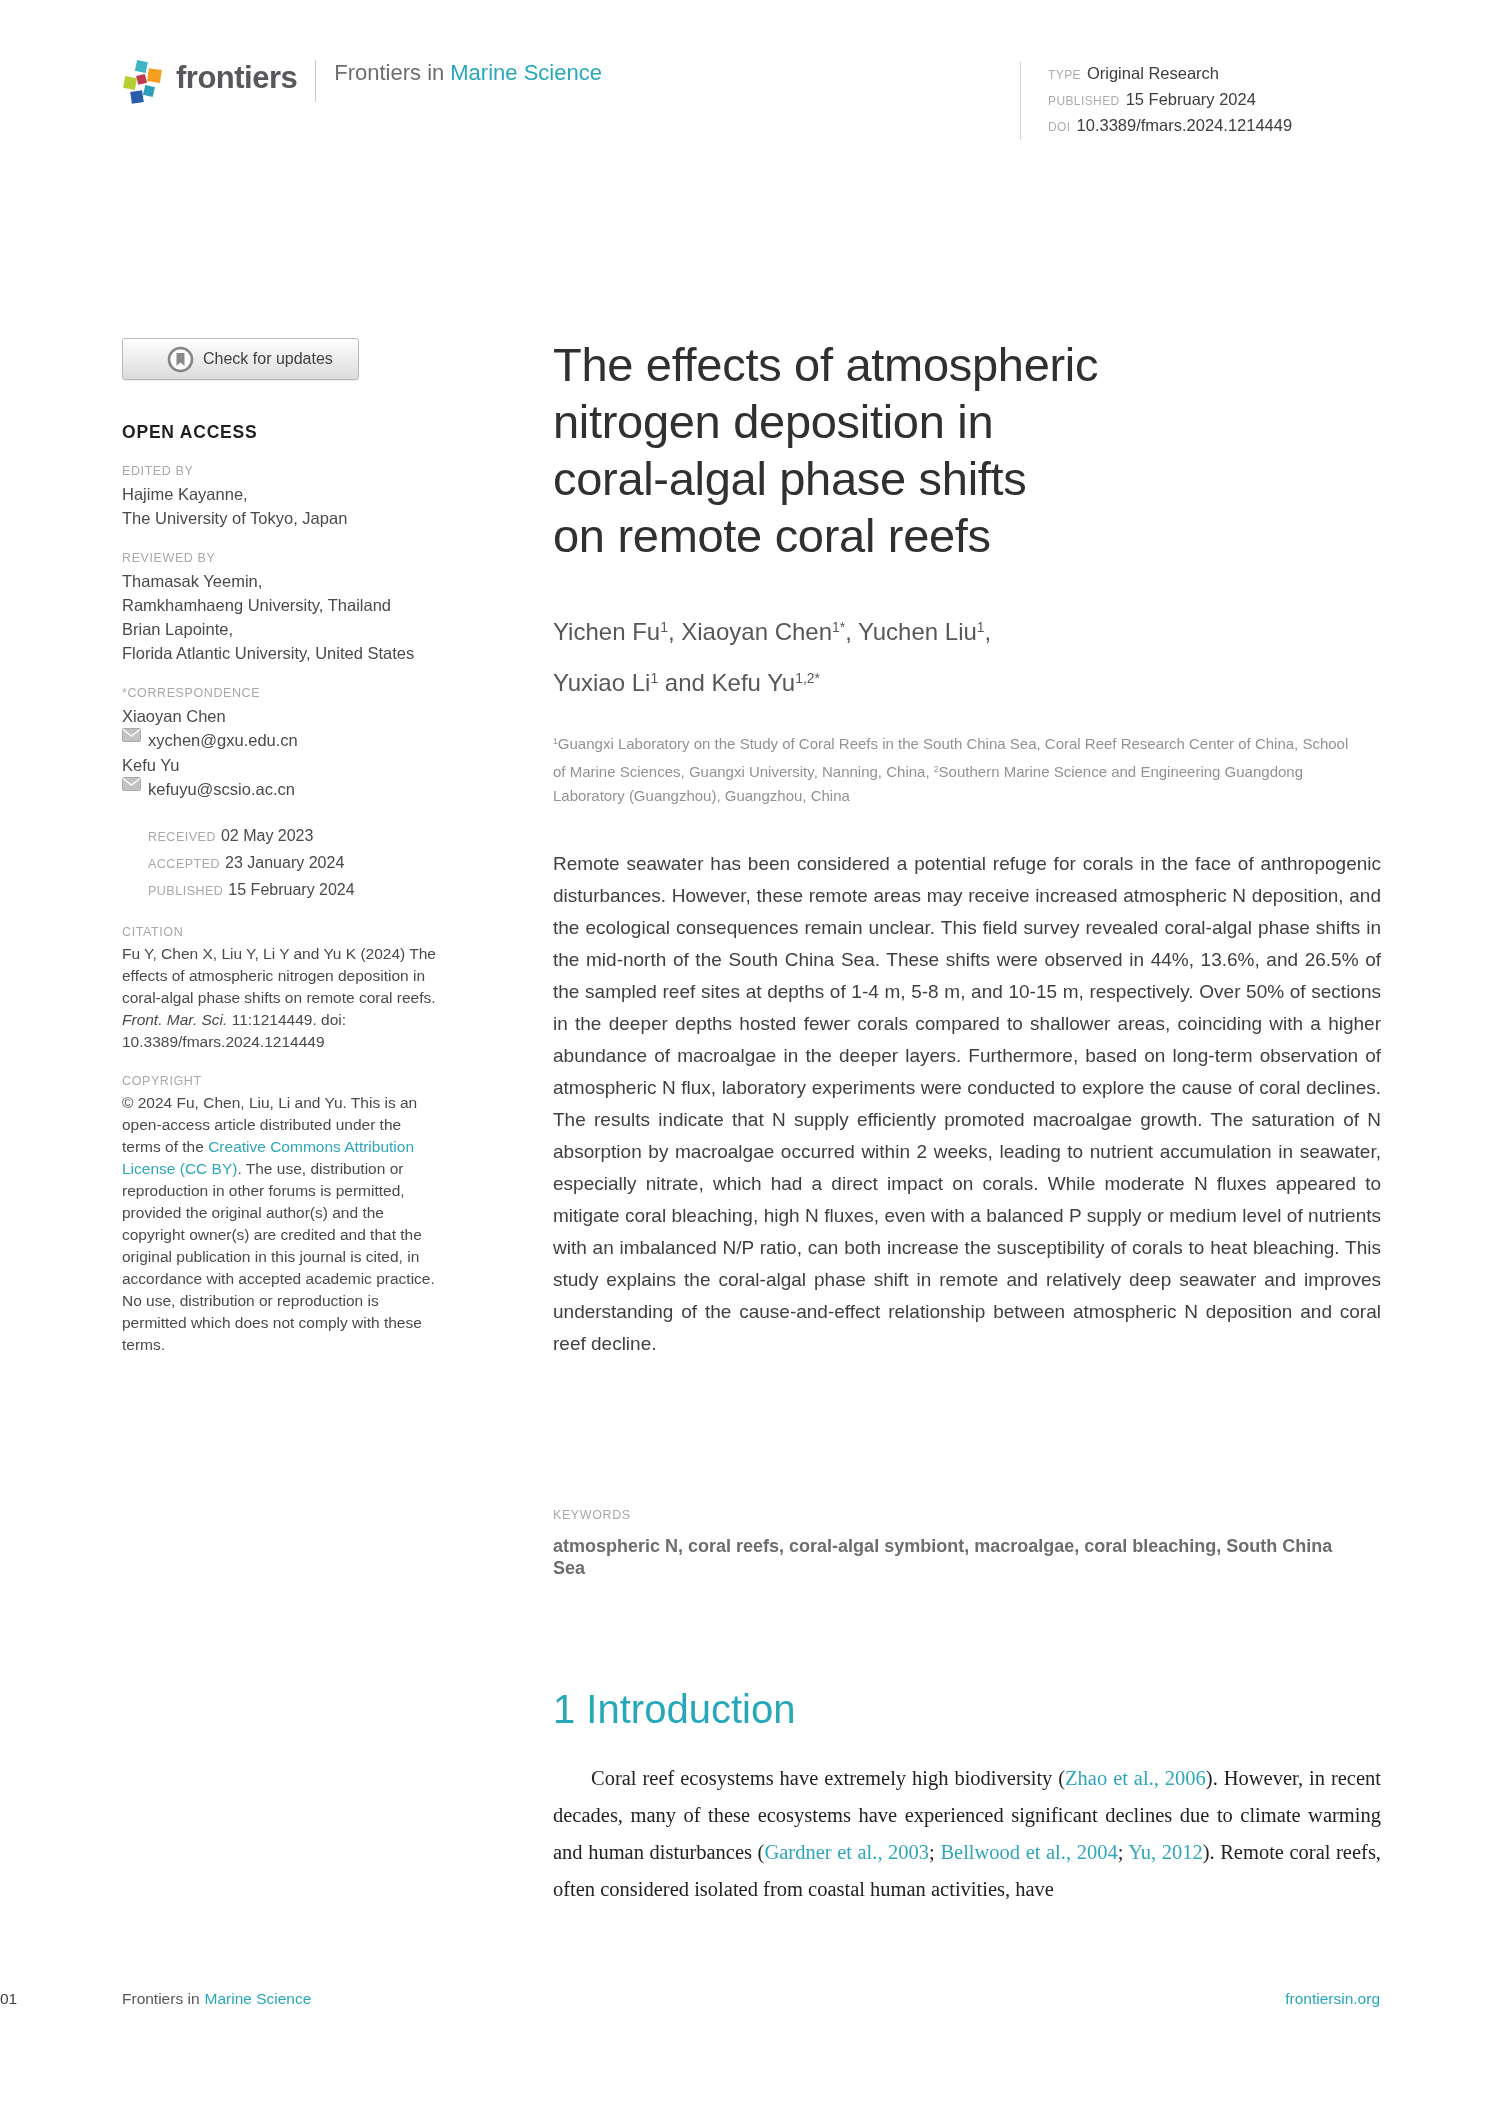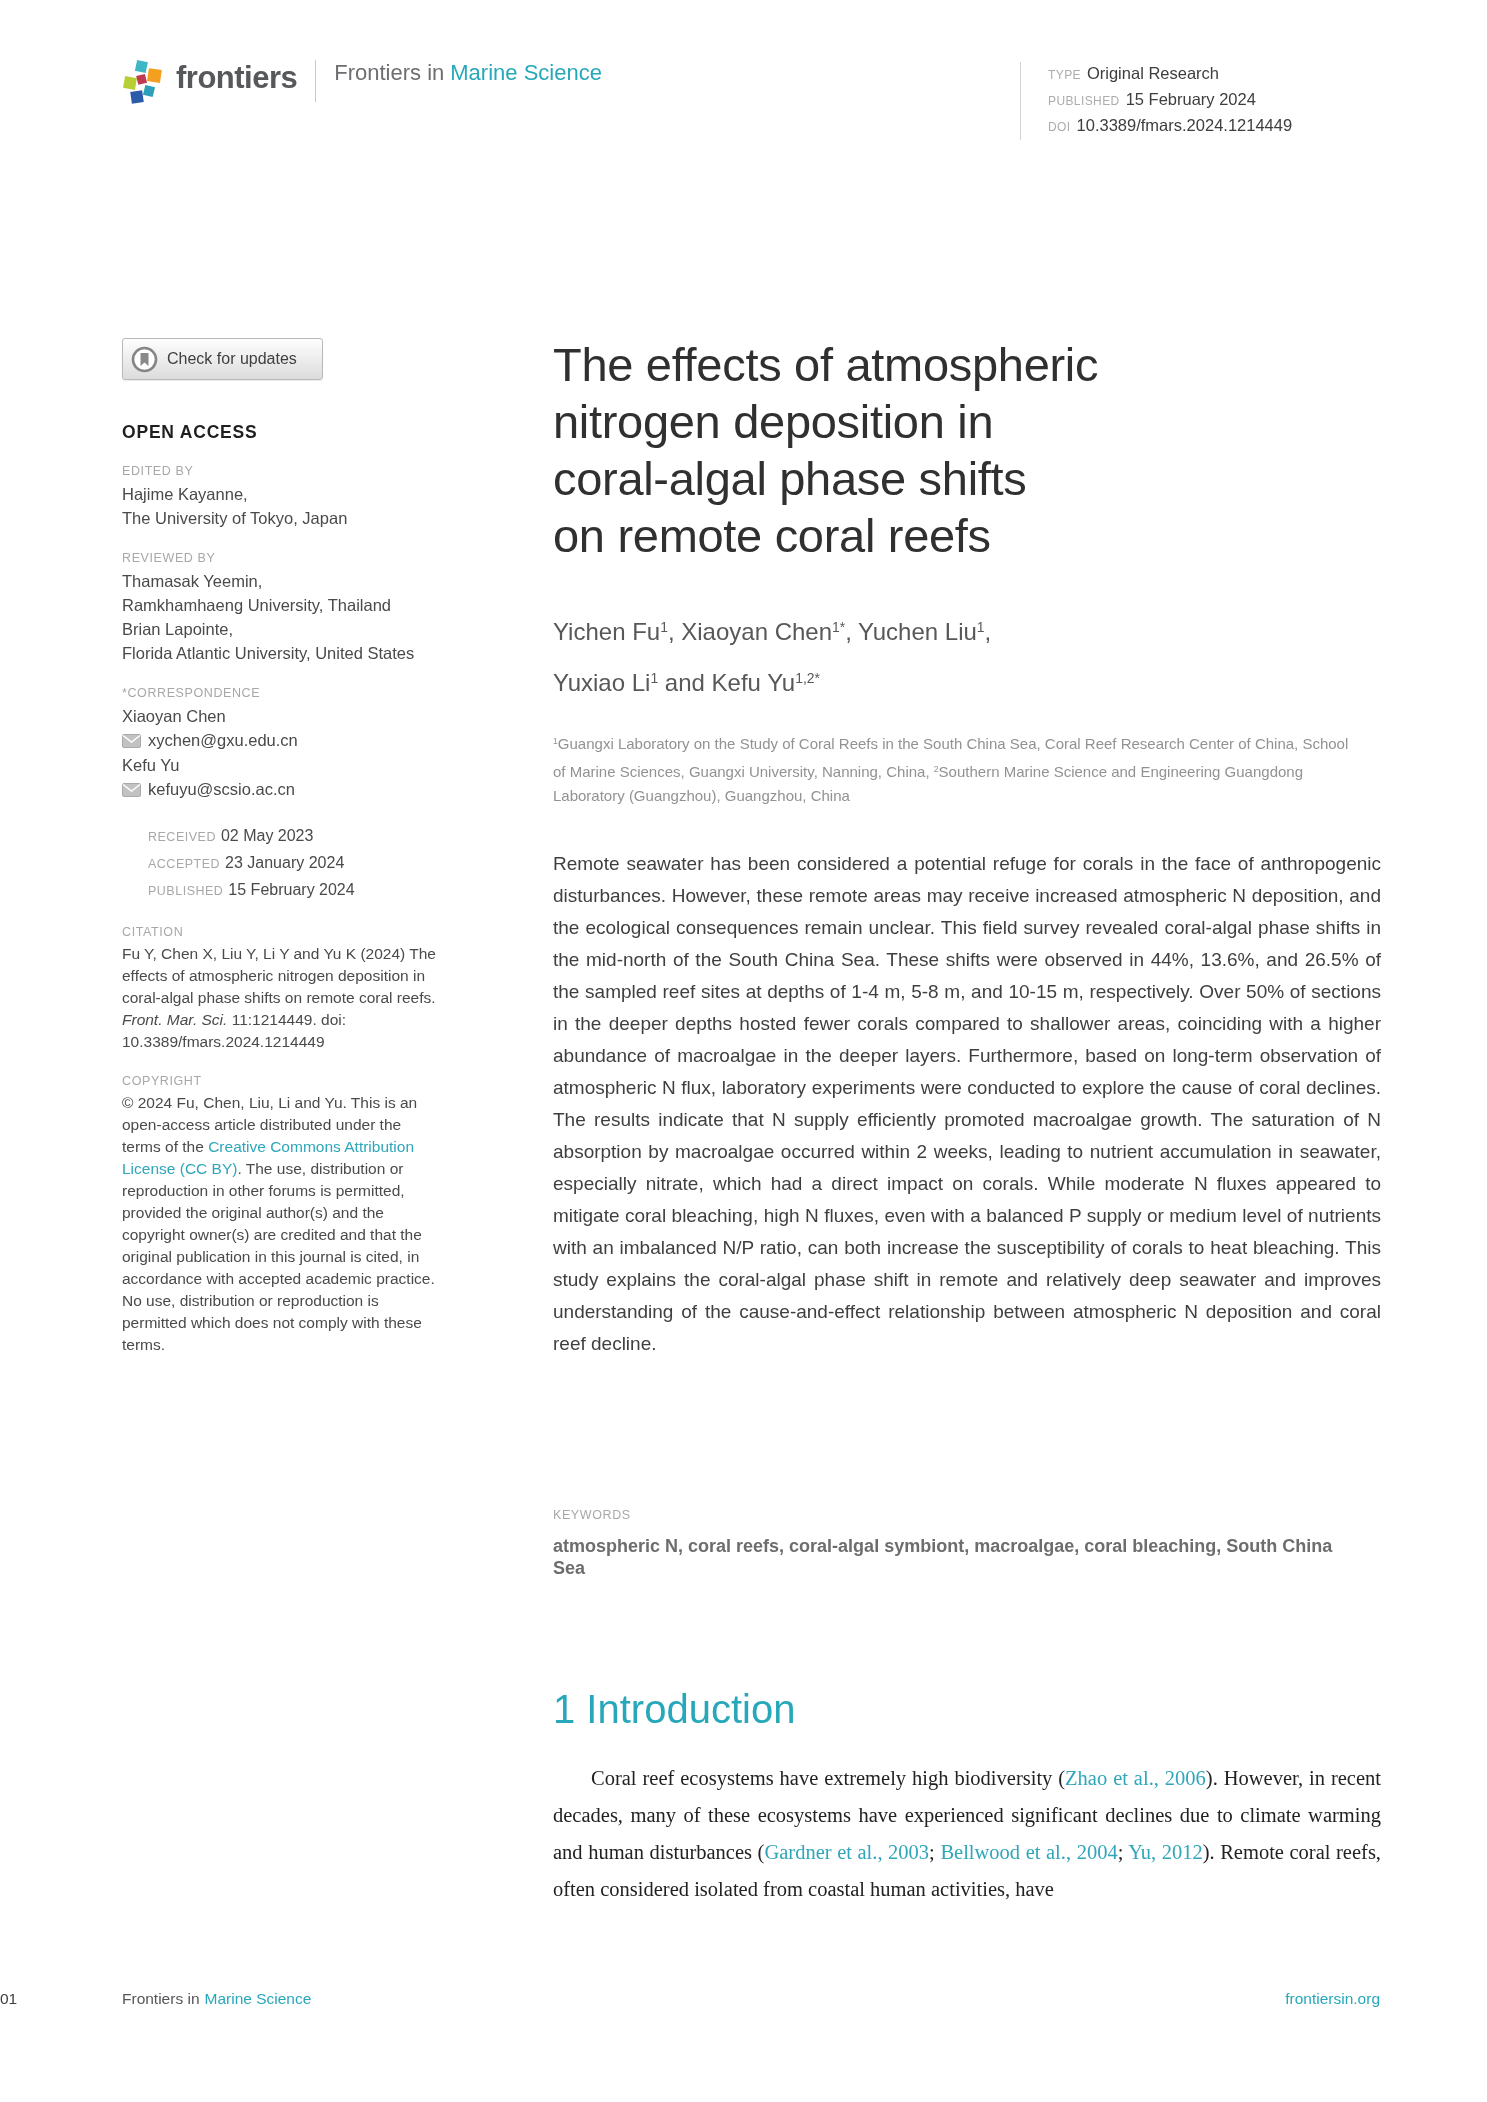--- a/index.html
+++ b/index.html
@@ -19,28 +19,28 @@
   .header-meta { position:absolute; left:1048px; top:64px; }
   .meta-row { margin-bottom:5px; line-height:19px; white-space:nowrap; }
   .meta-label { font-size:12px; color:#acacac; letter-spacing:0.4px; margin-right:6px; }
   .meta-value { font-size:16.5px; color:#3e3e3e; }
   
   .sidebar { position:absolute; left:122px; top:338px; width:314px; }
   .check-btn {
     width:199px; height:40px; display:flex; align-items:center;
     border:1px solid #b9b9b9; border-radius:3px;
     background:linear-gradient(#fefefe,#dcdcdc);
-    box-shadow:0 1px 1px rgba(0,0,0,0.08); cursor:pointer;
+    box-shadow:0 1px 1px rgba(0,0,0,0.08); cursor:pointer;padding-left:36px;
   }
   .check-btn svg { margin:0 9px 0 8px; }
   .check-label { font-size:16px; color:#3f3f3f; }
   .open-access { margin-top:42px; font-size:17.5px; font-weight:bold; color:#1f1f1f; letter-spacing:0.8px; }
   .side-group-label { margin-top:21px; margin-bottom:4px; font-size:12.5px; color:#a8a8a8; letter-spacing:0.6px; }
   .side-line { font-size:16.5px; color:#4a4a4a; line-height:24px; }
-  .email-line { display:flex; align-items:center; font-size:16.5px; color:#4a4a4a; line-height:25px; cursor:pointer; }
+  .email-line { display:flex; font-size:16.5px; color:#4a4a4a; line-height:25px; cursor:pointer; }
   .email-line svg { margin-right:7px; flex:0 0 auto; }
   .side-row { line-height:26px; white-space:nowrap;margin-left:26px; }
   .side-row .lab { font-size:12.5px; color:#a8a8a8; letter-spacing:0.5px; margin-right:5px; }
   .side-row .val { font-size:16px; color:#4a4a4a; }
   .side-small { font-size:15.5px; color:#4a4a4a; line-height:22px; }
   .seg-italic { font-style:italic; }
   .seg-link { color:#2fa6ba; }
   .seg-sup { font-size:0.58em; vertical-align:0.55em; }
   
   .main { position:absolute; left:553px; top:336px; width:828px; }

